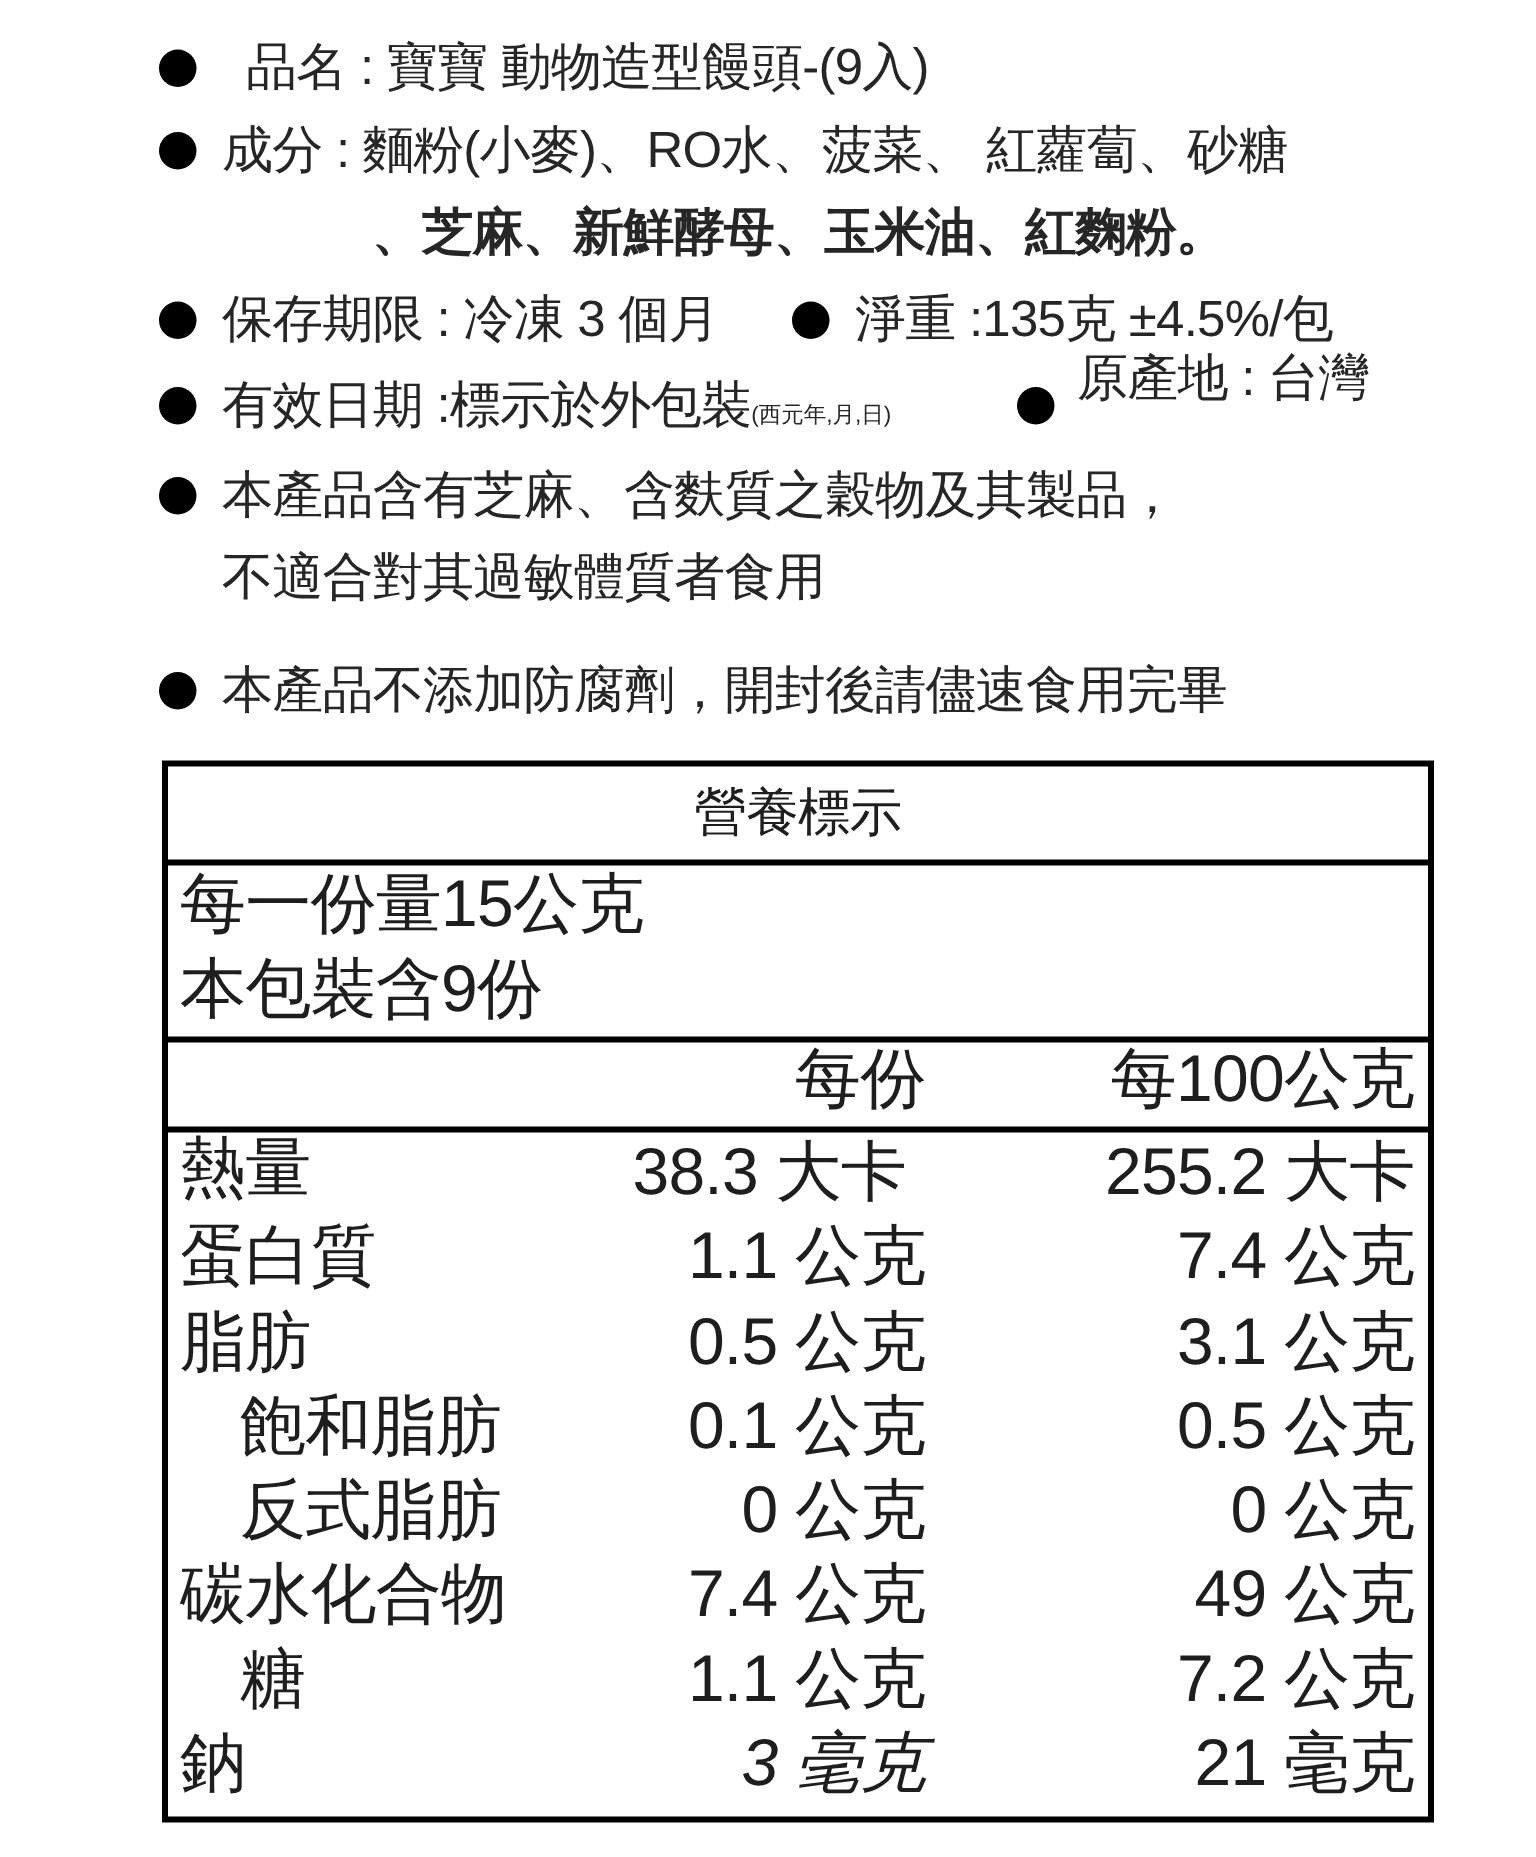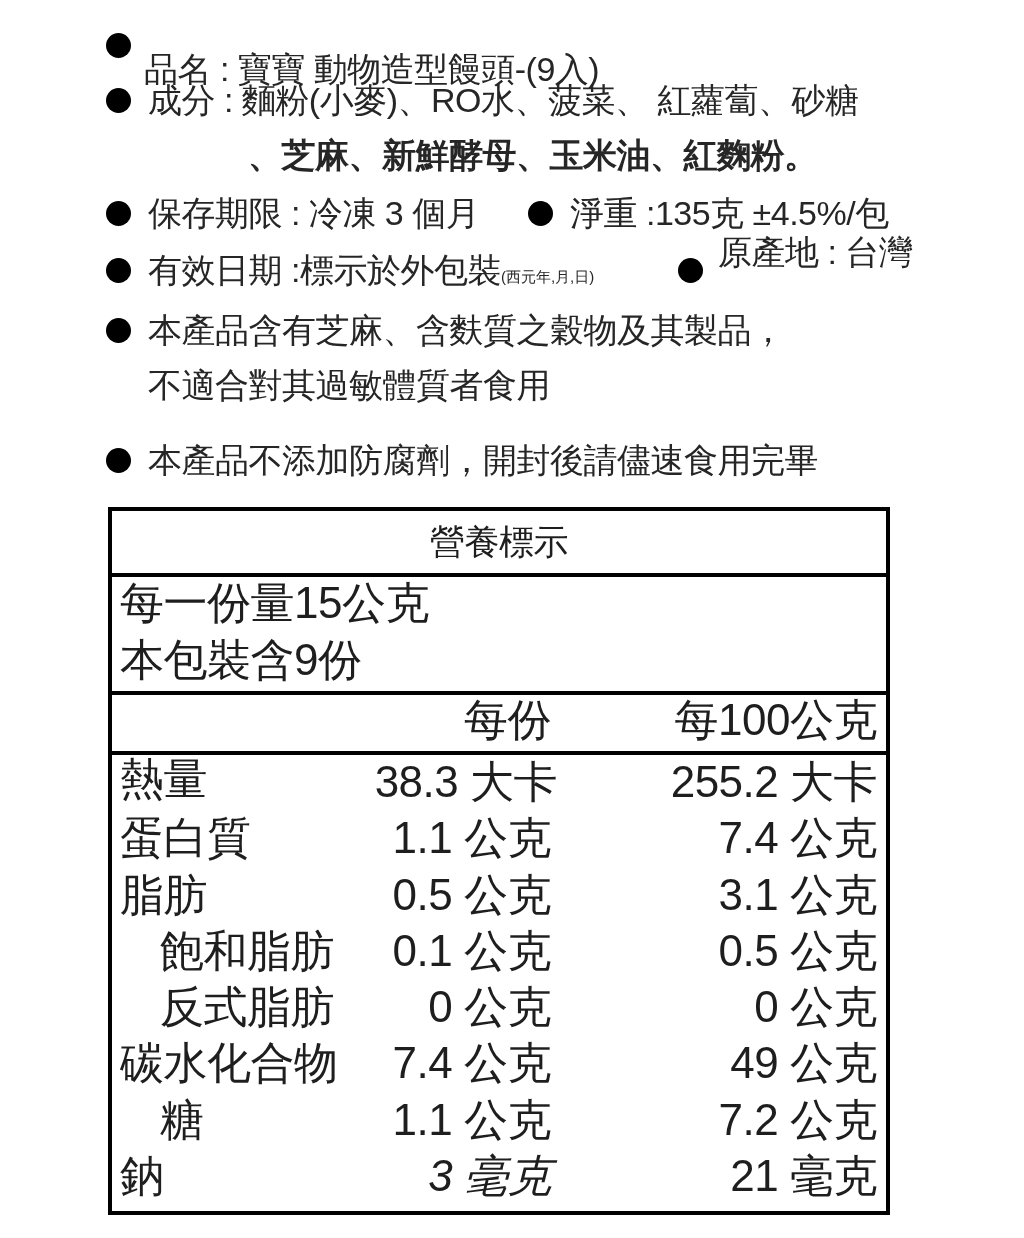--- a/index.html
+++ b/index.html
@@ -11,37 +11,37 @@
     .line {
       position: absolute; height: 40px; line-height: 40px;
       font-size: 34px; white-space: nowrap; letter-spacing: -0.5px;
     }
     .bullet {
       position: absolute; width: 25px; height: 25px; border-radius: 50%;
       background: #000;
     }
     .small-note { font-size: 15px; letter-spacing: 0; vertical-align: baseline; text-align: center; }
     .nut-table {
-      position: absolute; left: 108px; top: 507px; width: 782px; height: 708px;
+      position: absolute; left: 108px; top: 507px; width: 848px; height: 708px;
       box-sizing: border-box; border: 4px solid #000; background: #fff;
     }
     .rule { position: absolute; left: 0; right: 0; height: 4px; background: #000; }
     .cell {
       position: absolute; height: 40px; line-height: 40px; font-size: 44px;
       white-space: nowrap; letter-spacing: -0.5px; color: #1e1e1e;
     }
     .title-cell { left: 0; right: 0; text-align: center; font-size: 35px; }
     .right { text-align: right; }
   </style>
 </head>
 <body>
 
 <div>
   <span class="bullet" style="left:106px; top:33px;"></span>
-  <div class="line" style="left:144px; top:25px;margin-top:24px;">品名 : 寶寶 動物造型饅頭-(9入)</div>
+  <div class="line" style="left:164px; top:25px;">品名 : 寶寶 動物造型饅頭-(9入)</div>
 
   <span class="bullet" style="left:106px; top:88px;"></span>
   <div class="line" style="left:148px; top:80px;">成分 : 麵粉(小麥)、RO水、菠菜、 紅蘿蔔、砂糖</div>
   <div class="line" style="left:248px; top:135px;font-weight:bold;">、芝麻、新鮮酵母、玉米油、紅麴粉。</div>
 
   <span class="bullet" style="left:106px; top:201px;"></span>
   <div class="line" style="left:148px; top:193px;text-align:center;">保存期限 : 冷凍 3 個月</div>
   <span class="bullet" style="left:528px; top:201px;"></span>
   <div class="line" style="left:570px; top:193px;">淨重 :135克 ±4.5%/包</div>
 
@@ -67,21 +67,21 @@
   <div class="cell" style="left:8px; top:72px;">每一份量15公克</div>
   <div class="cell" style="left:8px; top:129px;">本包裝含9份</div>
   <div class="rule" style="top:180px;"></div>
 
   <div class="cell right" style="right:335px; top:189px;">每份</div>
   <div class="cell right" style="right:9px; top:189px;">每100公克</div>
   <div class="rule" style="top:240px;"></div>
 
   <div>
     <div class="cell" style="left:8px; top:251px;font-family:Liberation Mono, monospace;">熱量</div>
-    <div class="cell right" style="right:329px; top:251px;">38.3 大卡</div>
+    <div class="cell right" style="right:348px; top:251px;">38.3 大卡</div>
     <div class="cell right" style="right:9px; top:251px;">255.2 大卡</div>
   </div>
   <div>
     <div class="cell" style="left:8px; top:307px;">蛋白質</div>
     <div class="cell right" style="right:335px; top:307px;">1.1 公克</div>
     <div class="cell right" style="right:9px; top:307px;">7.4 公克</div>
   </div>
   <div>
     <div class="cell" style="left:8px; top:364px;">脂肪</div>
     <div class="cell right" style="right:335px; top:364px;">0.5 公克</div>

